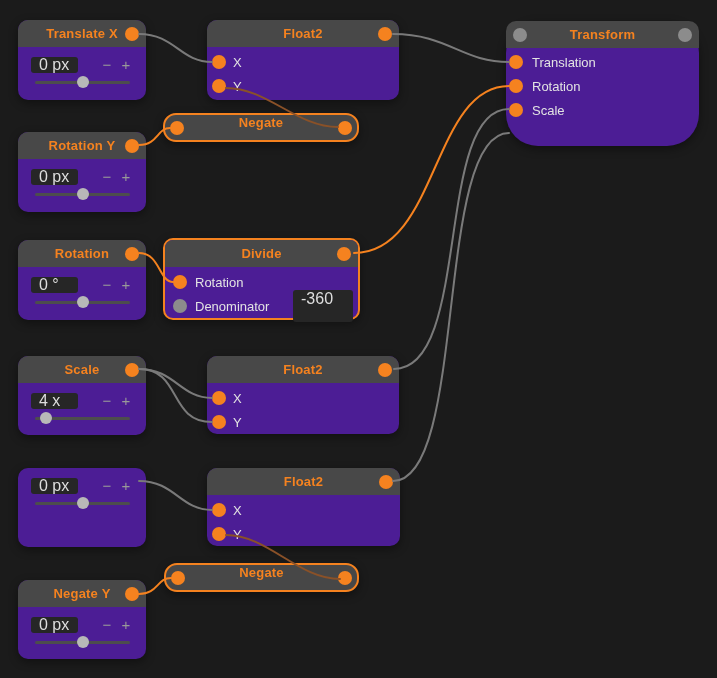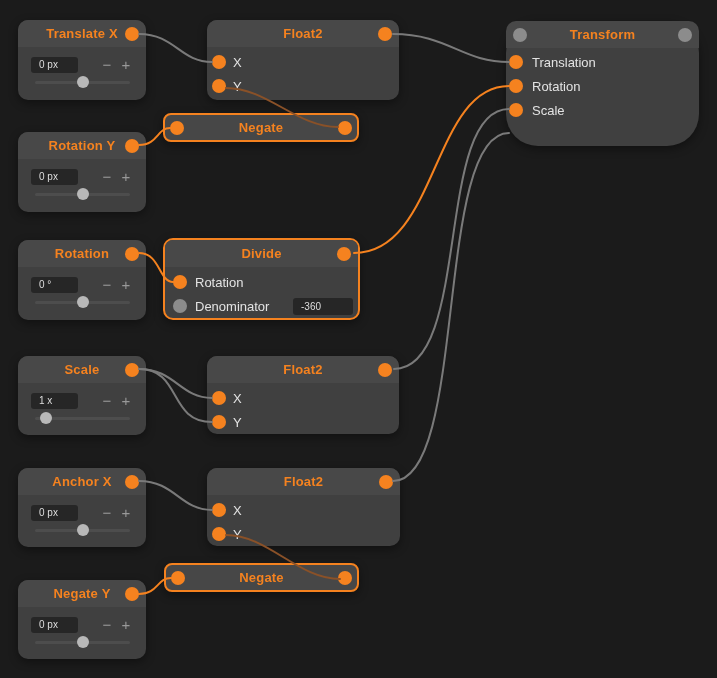--- a/index.html
+++ b/index.html
@@ -1,48 +1,48 @@
 <!DOCTYPE html>
 <html><head>
 <meta charset="utf-8">
 <style>
   html,body{margin:0;padding:0;background:#1b1b1b;}
   .canvas{position:relative;width:717px;height:678px;background:#1b1b1b;overflow:hidden;
           font-family:"Liberation Sans",sans-serif;}
-  .node{position:absolute;background:#404040;border-radius:10px;box-sizing:border-box;
+  .node{position:absolute;background:#4c1d95;border-radius:10px;box-sizing:border-box;
         box-shadow:0 3px 10px rgba(0,0,0,.4);}
   .header{position:relative;height:27px;background:#484848;border-radius:10px 10px 0 0;
           display:flex;align-items:center;justify-content:center;}
   .title{color:#f5821f;font-weight:bold;font-size:13px;letter-spacing:.2px;}
   .port{width:14px;height:14px;border-radius:50%;background:#f5821f;flex:none;}
   .port.gray{background:#8c8c8c;}
   .hport-r{position:absolute;right:7px;top:6.5px;}
   .hport-l{position:absolute;left:7px;top:6.5px;}
   .rows{padding-top:3px;}
   .row{height:24px;display:flex;align-items:center;font-size:13px;color:#e3e3e3;}
   .row .port{margin-left:5px;margin-right:7px;}
   .transform .rows{padding-top:2px;}
   .transform .row .port{margin-left:3px;margin-right:9px;}
   .divide .header{border-radius:8px 8px 0 0;}
   .divide .row .port{margin-left:8px;margin-right:8px;}
   .selected{border:2px solid #f5821f;}
   .divide.selected .header{height:27px;}
-  .field{background:#262626;border-radius:3px;color:#dedede;font-size:10px;
+  .field{background:#262626;border-radius:3px;color:#dedede;font-size:16px;
          line-height:16px;height:16px;padding:0 0 0 8px;box-sizing:content-box;}
-  .mini-field{width:52px;height:17px;line-height:17px;margin-left:auto;margin-right:5px;}
+  .mini-field{width:52px;height:32px;line-height:17px;margin-left:auto;margin-right:5px;}
   .field-row{display:flex;align-items:center;margin:10px 8px 0 13px;}
   .field-row .field{width:39px;}
   .stepper{color:#999;font-size:15px;width:16px;text-align:center;cursor:default;line-height:16px;}
   .stepper.minus{margin-left:auto;}
   .stepper.plus{margin-left:3px;margin-right:4px;}
   .slider{position:relative;height:12px;margin:3px 16px 0 17px;}
   .slider .track{position:absolute;left:0;right:0;top:5px;height:3px;background:#4d4d4d;border-radius:2px;}
   .slider .handle{position:absolute;top:0;width:12px;height:12px;border-radius:50%;background:#b8b8b8;}
-  .negate{background:#474747;border:2px solid #f5821f;border-radius:8px;
-          display:flex;align-items:center;justify-content:center;}
+  .negate{background:#474747;border:2px solid #f5821f;border-radius:13px;
+          display:flex;align-items:flex-start;justify-content:center;}
   .negate .port{position:absolute;top:5.5px;}
   .negate .port.in{left:5px;}
   .negate .port.out{right:5px;}
   svg.wires{position:absolute;left:0;top:0;z-index:10;pointer-events:none;}
 </style>
 </head>
 <body>
 
 <div class="canvas">
   <svg class="wires" width="717" height="678" viewBox="0 0 717 678">
@@ -163,21 +163,21 @@
           <div class="field mini-field">-360</div>
         </div>
       </div>
     </div>
     <div class="node value" style="left: 18px; top: 356px; width: 128px; height: 79px;">
       <div class="header">
         <div class="title">Scale</div>
         <div class="port hport-r"></div>
       </div>
       <div class="field-row">
-        <div class="field">1 x</div>
+        <div class="field">4 x</div>
         <div class="stepper minus">−</div>
         <div class="stepper plus">+</div>
       </div>
       <div class="slider">
         <div class="track"></div>
         <div class="handle" style="left: calc(12% - 6px);"></div>
       </div>
     </div>
     <div class="node float2" style="left: 207px; top: 356px; width: 192px; height: 78px;">
       <div class="header">
@@ -189,24 +189,20 @@
           <div class="port"></div>
           <div>X</div>
         </div>
         <div class="row">
           <div class="port"></div>
           <div>Y</div>
         </div>
       </div>
     </div>
     <div class="node value" style="left: 18px; top: 468px; width: 128px; height: 79px;">
-      <div class="header">
-        <div class="title">Anchor X</div>
-        <div class="port hport-r"></div>
-      </div>
       <div class="field-row">
         <div class="field">0 px</div>
         <div class="stepper minus">−</div>
         <div class="stepper plus">+</div>
       </div>
       <div class="slider">
         <div class="track"></div>
         <div class="handle" style="left: calc(50% - 6px);"></div>
       </div>
     </div>

